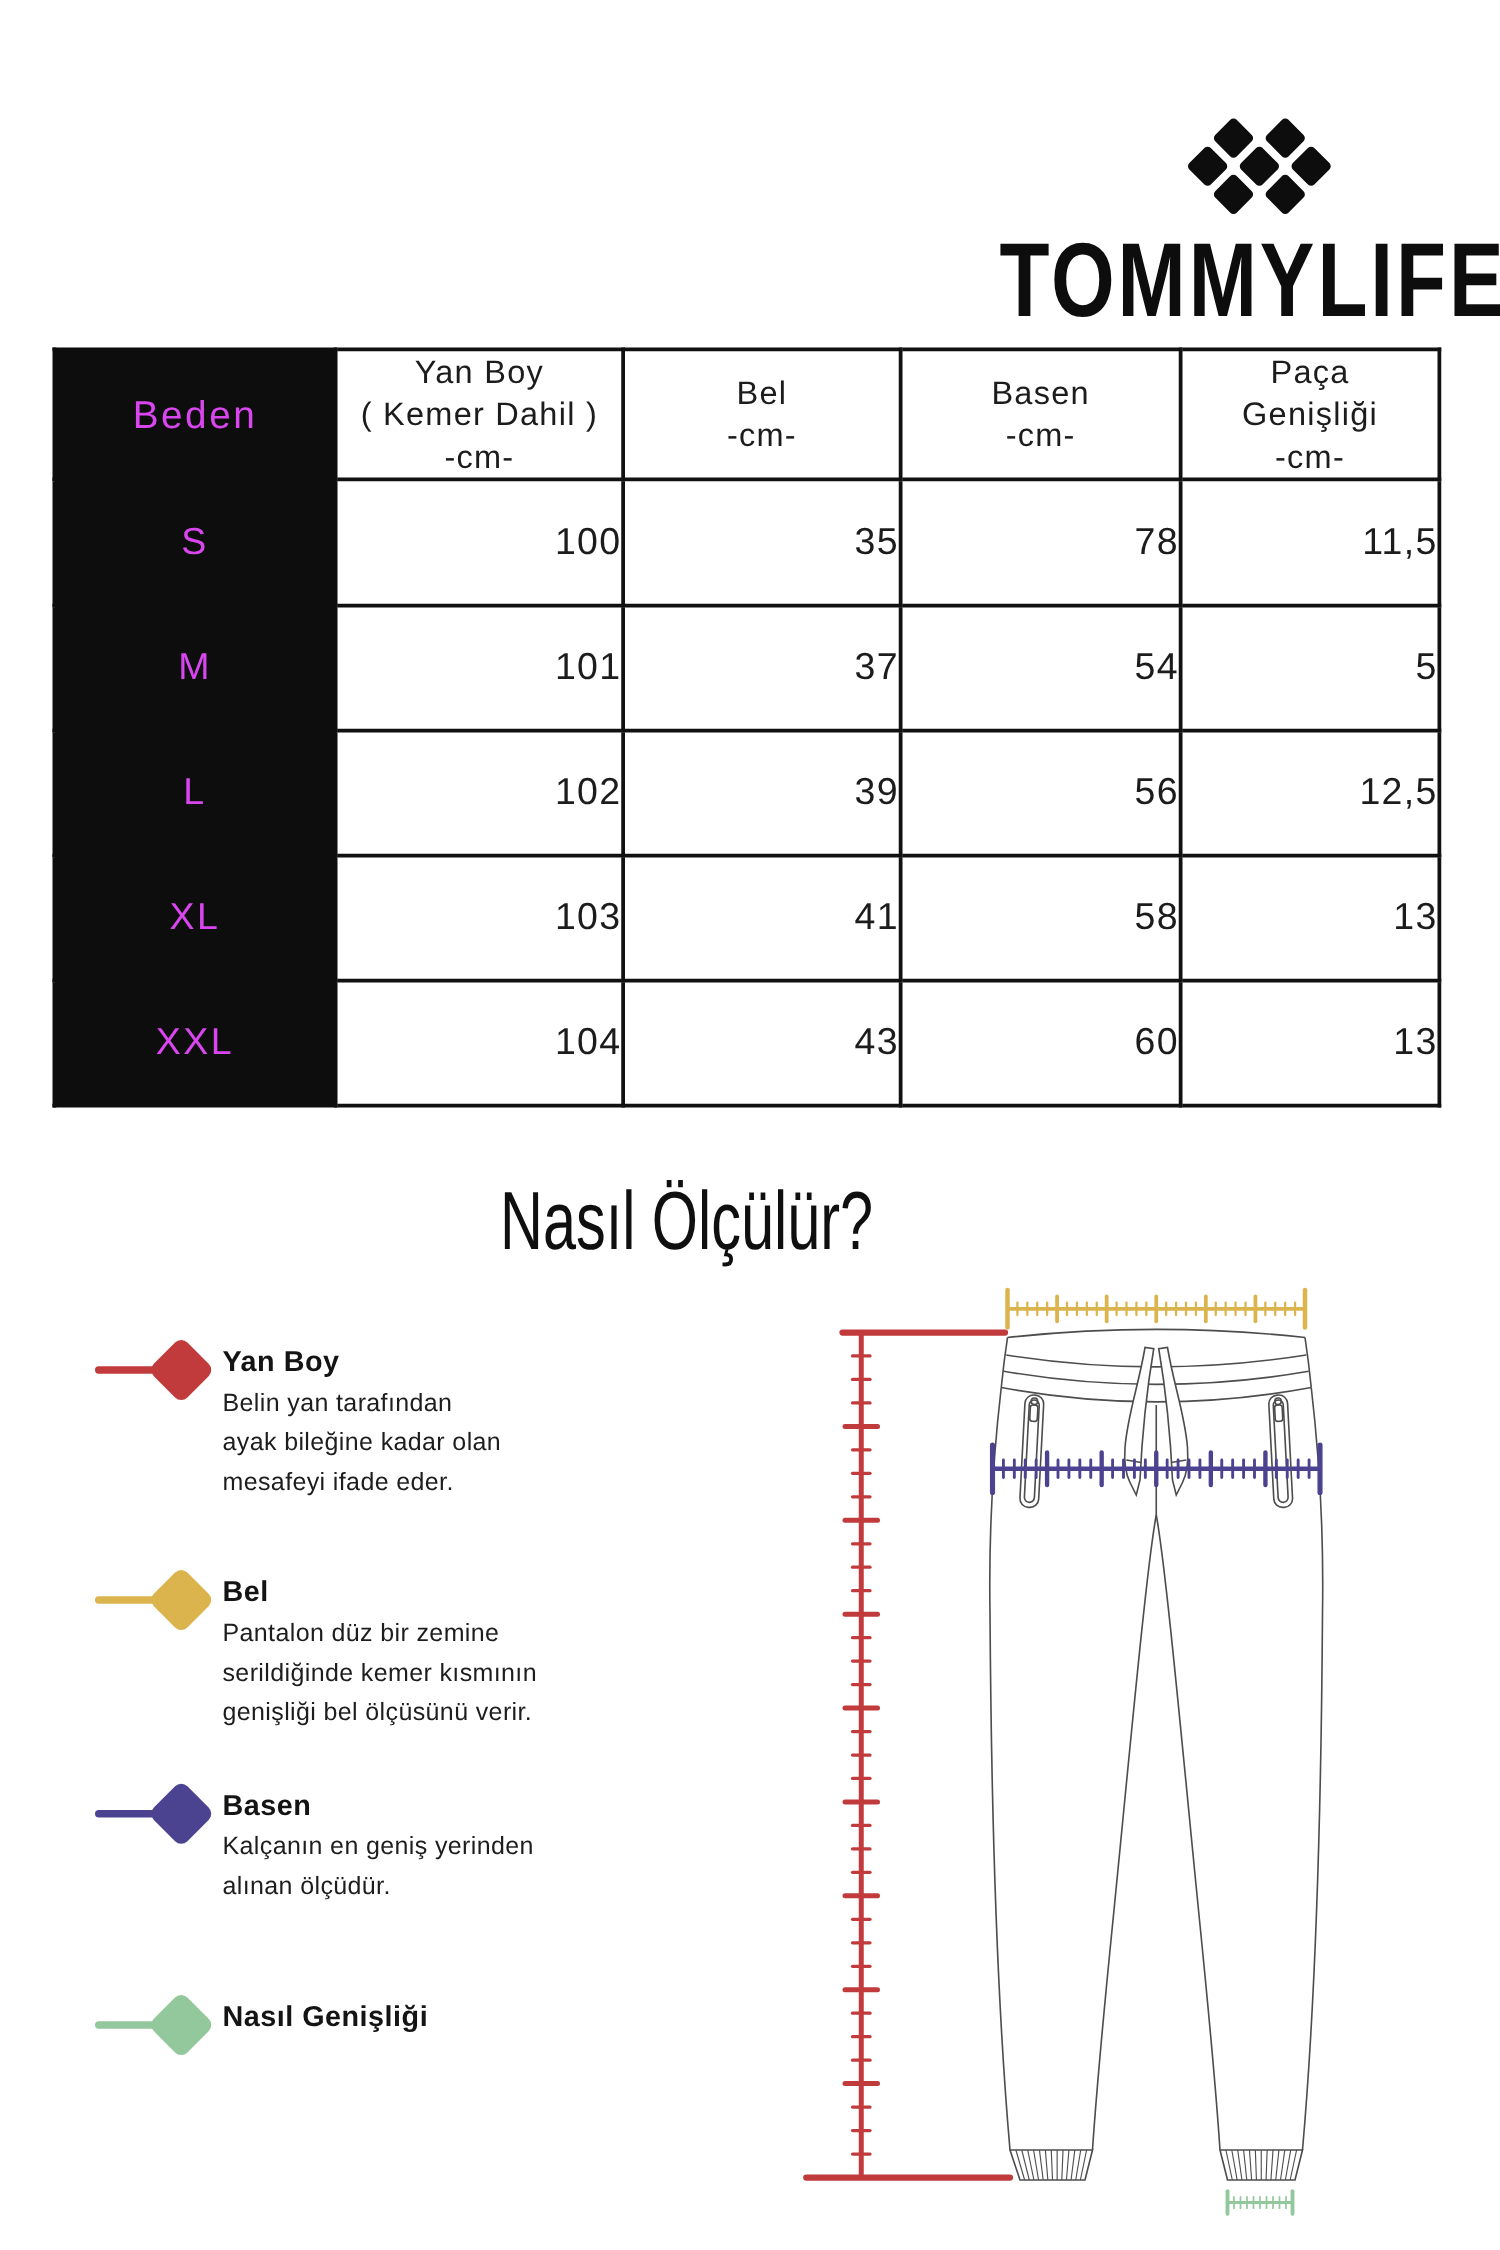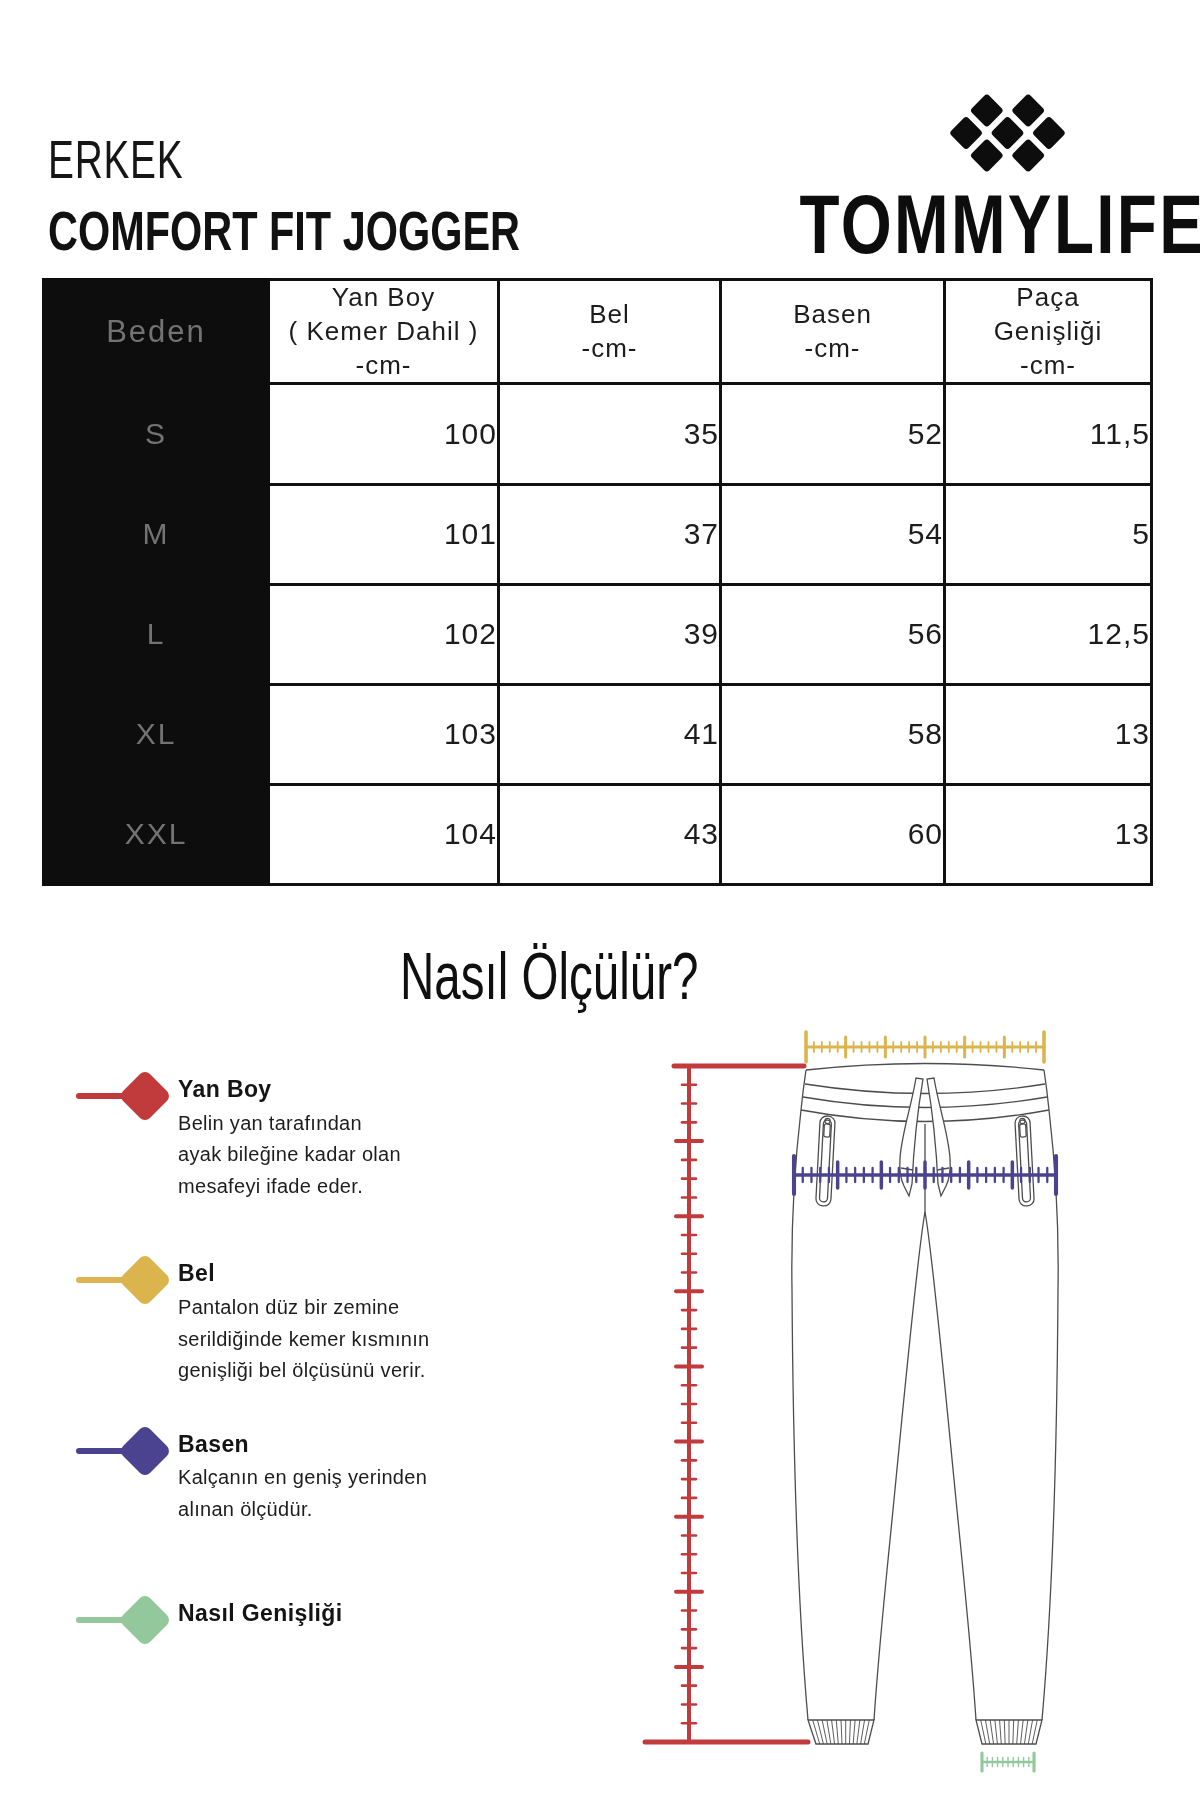--- a/index.html
+++ b/index.html
@@ -19,21 +19,21 @@
 
   
   .size-table{position:absolute;left:42px;top:278px;width:1108px;height:608px;
               border-collapse:collapse;table-layout:fixed;}
   .size-table th,.size-table td{border:3px solid #111;text-align:center;vertical-align:middle;padding:0;}
   .size-table thead tr{height:104px;}
   .size-table tbody tr{height:100px;}
   .size-table thead th{font-size:26px;font-weight:400;letter-spacing:1px;line-height:1.3;
                        white-space:pre-line;color:#1c1c1c;}
   .size-table td{font-size:30px;letter-spacing:1px;color:#1c1c1c;text-align:right;}
-  .size-table .corner,.size-table tbody th{background:#0d0d0d;color:#737373;
+  .size-table .corner,.size-table tbody th{background:#0d0d0d;color:#d946ef;
                        border-color:#0d0d0d;font-weight:400;}
   .size-table .corner{font-size:31px;letter-spacing:2px;}
   .size-table tbody th{font-size:30px;letter-spacing:2px;}
 
   
   .measure-title-wrap{position:absolute;left:0;top:938px;width:1098px;text-align:center;}
   .measure-title{display:inline-block;font-size:66px;font-weight:400;color:#0f0f0f;
                  transform:scaleX(.72);transform-origin:center;white-space:nowrap;}
 
   .legend{position:absolute;left:72px;top:1076px;width:460px;}
@@ -50,24 +50,20 @@
   .legend-desc{font-size:20px;font-weight:400;color:#1d1d1d;letter-spacing:.3px;
                line-height:1.58;margin-top:4px;white-space:pre-line;}
 
   .diagram{position:absolute;left:620px;top:1020px;width:530px;height:770px;}
 </style>
 </head>
 <body>
 
 <div class="page">
 
-  <div class="brand-left">
-    <div class="cat">ERKEK</div>
-    <div class="prod">COMFORT FIT JOGGER</div>
-  </div>
 
   <div class="brand-right">
     <svg class="logo-svg" width="135" height="90" viewBox="0 0 150 100">
       <g fill="#0d0d0d">
         <rect x="38.5" y="11.5" width="27" height="27" rx="4" transform="rotate(45 52 25)"></rect>
         <rect x="84.5" y="11.5" width="27" height="27" rx="4" transform="rotate(45 98 25)"></rect>
         <rect x="15.5" y="36.5" width="27" height="27" rx="4" transform="rotate(45 29 50)"></rect>
         <rect x="61.5" y="36.5" width="27" height="27" rx="4" transform="rotate(45 75 50)"></rect>
         <rect x="107.5" y="36.5" width="27" height="27" rx="4" transform="rotate(45 121 50)"></rect>
         <rect x="38.5" y="61.5" width="27" height="27" rx="4" transform="rotate(45 52 75)"></rect>
@@ -98,21 +94,21 @@
         <th>Paça
 Genişliği
 -cm-</th>
       </tr>
     </thead>
     <tbody id="size-rows">
         <tr>
           <th>S</th>
           <td>100</td>
           <td>35</td>
-          <td>52</td>
+          <td>78</td>
           <td>11,5</td>
         </tr>
         <tr>
           <th>M</th>
           <td>101</td>
           <td>37</td>
           <td>54</td>
           <td>5</td>
         </tr>
         <tr>

